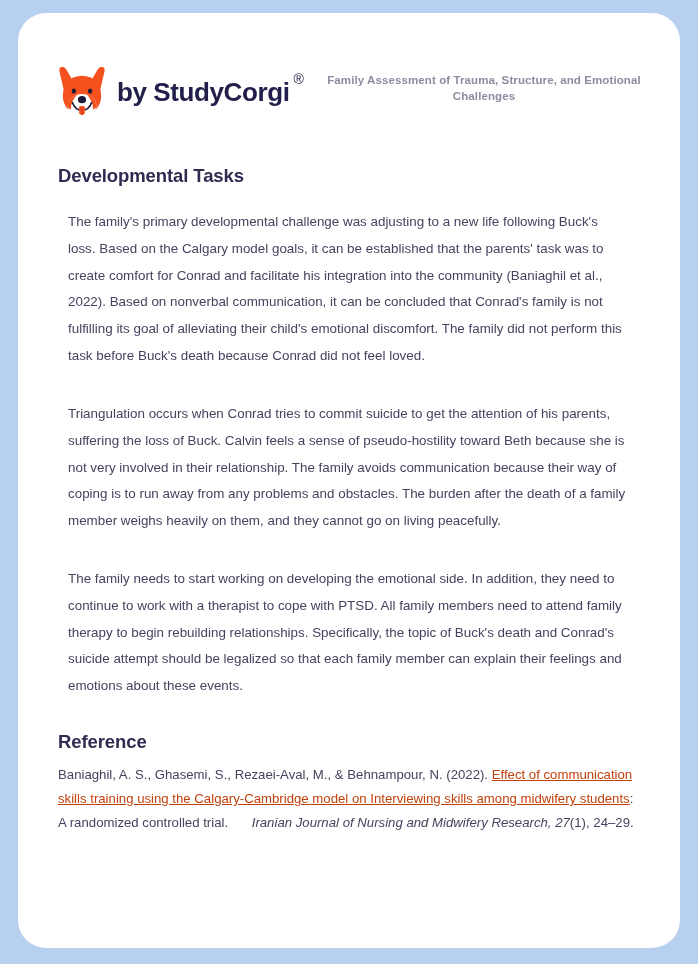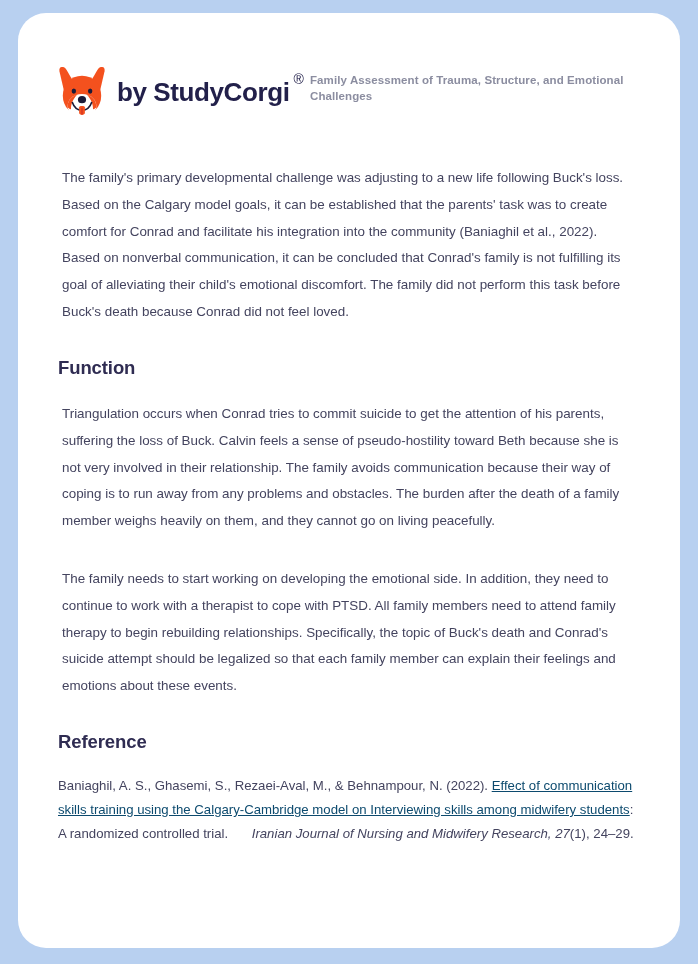--- a/index.html
+++ b/index.html
@@ -54,21 +54,21 @@
     align-items: flex-start;
   }
   .brand-reg {
     font-size: 14px;
     font-weight: normal;
     margin-left: 4px;
     position: relative;
     top: -6px;
   }
   .header-meta {
-    text-align: left;
+    text-align: center;
     max-width: 348px;
     padding-top: 10px;
   }
   .header-title {
     font-size: 11.5px;
     font-weight: bold;
     color: #8b8da0;
     line-height: 1.42;
     letter-spacing: 0.1px;
   }
@@ -91,34 +91,34 @@
     margin: 0 0 22px 0;
     letter-spacing: -0.1px;
   }
   .section + .section {
     margin-top: 31px;
   }
   p.para {
     font-size: 13.4px;
     line-height: 2.0;
     color: #44445f;
-    margin: 4px;
+    margin: 10px;
     text-align: left;
   }
   .section-reference h2.section-heading {
-    margin-bottom: 21px;
+    margin-bottom: 10px;
   }
   p.citation {
     font-size: 13.2px;
     line-height: 1.82;
     color: #44445f;
     margin: 0;
   }
   a.cite-link {
-    color: #0c4a6e;
+    color: #c2410c;
   }
   .ital { font-style: italic; margin-left: 20px; }
 </style>
 </head>
 <body>
 
 <div class="page-card">
 
   <div class="doc-header">
 
@@ -153,25 +153,25 @@
 
     <div class="header-meta">
       <div class="header-title">Family Assessment of Trauma, Structure, and Emotional Challenges</div>
     </div>
 
   </div>
 
   <div class="doc-body">
 
     <div class="section">
+      <h2 class="section-heading">Developmental Tasks</h2>
       <p class="para">The family's primary developmental challenge was adjusting to a new life following Buck's loss. Based on the Calgary model goals, it can be established that the parents' task was to create comfort for Conrad and facilitate his integration into the community (Baniaghil et al., 2022). Based on nonverbal communication, it can be concluded that Conrad's family is not fulfilling its goal of alleviating their child's emotional discomfort. The family did not perform this task before Buck's death because Conrad did not feel loved.</p>
     </div>
 
     <div class="section">
-      <h2 class="section-heading">Function</h2>
       <p class="para">Triangulation occurs when Conrad tries to commit suicide to get the attention of his parents, suffering the loss of Buck. Calvin feels a sense of pseudo-hostility toward Beth because she is not very involved in their relationship. The family avoids communication because their way of coping is to run away from any problems and obstacles. The burden after the death of a family member weighs heavily on them, and they cannot go on living peacefully.</p>
     </div>
 
     <div class="section">
       <p class="para">The family needs to start working on developing the emotional side. In addition, they need to continue to work with a therapist to cope with PTSD. All family members need to attend family therapy to begin rebuilding relationships. Specifically, the topic of Buck's death and Conrad's suicide attempt should be legalized so that each family member can explain their feelings and emotions about these events.</p>
     </div>
 
     <div class="section section-reference">
       <h2 class="section-heading">Reference</h2>
       <p class="citation"><span>Baniaghil, A. S., Ghasemi, S., Rezaei-Aval, M., &amp; Behnampour, N. (2022). </span><a class="cite-link" href="#">Effect of communication skills training using the Calgary-Cambridge model on Interviewing skills among midwifery students</a><span>: A randomized controlled trial. </span><span class="ital">Iranian Journal of Nursing and Midwifery Research, 27</span><span>(1), 24–29.</span></p>

